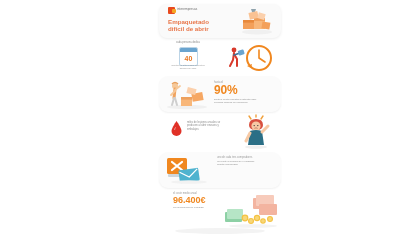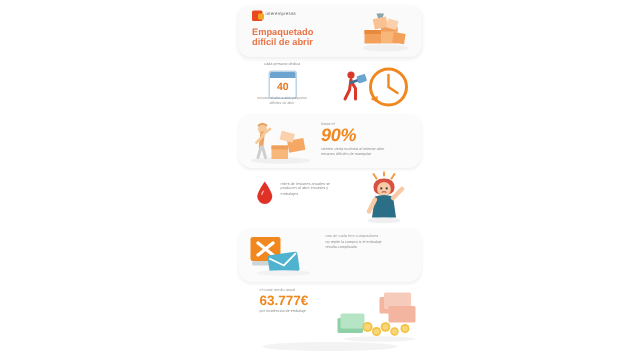--- a/index.html
+++ b/index.html
@@ -145,21 +145,21 @@
           <path d="M12 19 l2 7" stroke="#cfcfcf" stroke-width="2" stroke-linecap="round"></path>
           <path d="M12 11 l5 -4" stroke="#f6c99a" stroke-width="1.8" stroke-linecap="round"></path>
           <path d="M12 12 l-4 4" stroke="#f6c99a" stroke-width="1.8" stroke-linecap="round"></path>
         </g>
         <rect x="18" y="18" width="11" height="9" fill="#f8b77a"></rect>
         <rect x="18" y="18" width="11" height="2.6" fill="#eda05d"></rect>
         <rect x="29" y="14" width="11" height="8" fill="#f6a763" transform="rotate(-10 34 18)"></rect>
         <rect x="24" y="9" width="9" height="6" fill="#fbd0ac" transform="rotate(14 28 12)"></rect>
       </svg>
     </div>
-    <div class="stat-wrap" style="left:55px;top:5px;font-style:italic;">
+    <div class="stat-wrap" style="left:55px;top:5px;">
       <div class="stat-kicker">hasta el</div>
       <div class="stat-big">90%</div>
       <div class="stat-body">sienten cierta molestia al intentar abrir envases difíciles de manipular</div>
     </div>
   </div>
 
   <div class="card" id="row4">
     <div class="drop">
       <svg viewBox="0 0 11 15" width="11" height="15">
         <path d="M5.5 0 C5.5 0 10.5 7 10.5 10 A5 5 0 0 1 0.5 10 C0.5 7 5.5 0 5.5 0 Z" fill="#e03127"></path>
@@ -196,21 +196,21 @@
     </div>
     <div class="stat-wrap" style="left:58px;top:4px;">
       <div class="stat-kicker">uno de cada tres compradores</div>
       <div class="stat-body" style="width:44px;">no repite la compra si el embalaje resulta complicado</div>
     </div>
   </div>
 
   <div class="card" id="row6">
     <div class="stat-wrap" style="left:14px;top:2px;width:46px;">
       <div class="stat-kicker" style="width:46px;">el coste medio anual</div>
-      <div class="money-num">63.777€</div>
+      <div class="money-num">96.400€</div>
       <div class="stat-body" style="width:44px;">por incidencias de embalaje</div>
     </div>
     <div class="r6art">
       <svg viewBox="0 0 56 36" width="56" height="36">
         <rect x="30" y="6" width="20" height="11" rx="1" fill="#f3b4a0"></rect>
         <rect x="33" y="3" width="18" height="11" rx="1" fill="#f7cbbb"></rect>
         <rect x="36" y="12" width="18" height="11" rx="1" fill="#f3b4a0"></rect>
         <rect x="2" y="20" width="17" height="10" rx="1" fill="#8dd0a5"></rect>
         <rect x="4" y="17" width="16" height="10" rx="1" fill="#b6e5c6"></rect>
         <circle cx="22" cy="26" r="3.4" fill="#f4c242"></circle>

